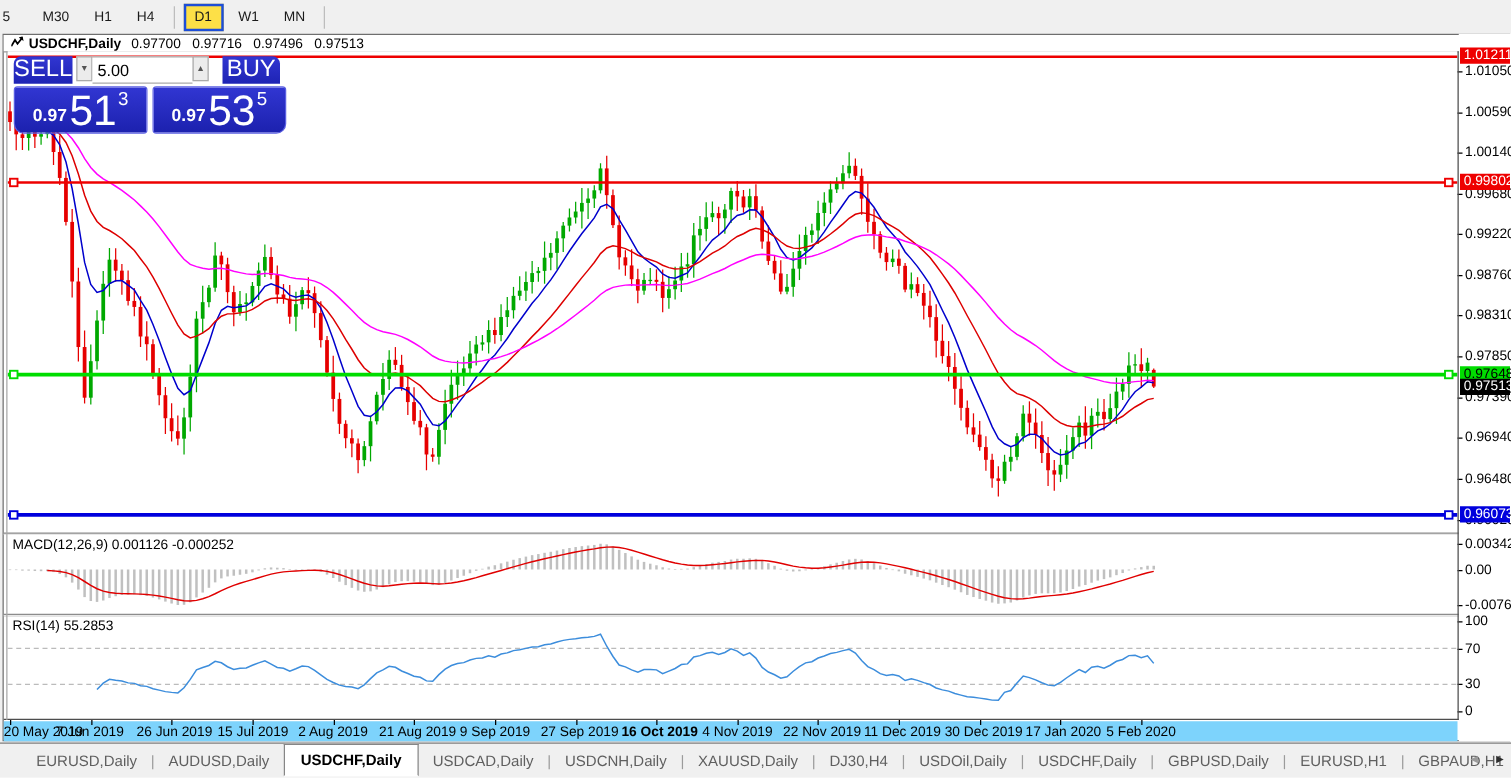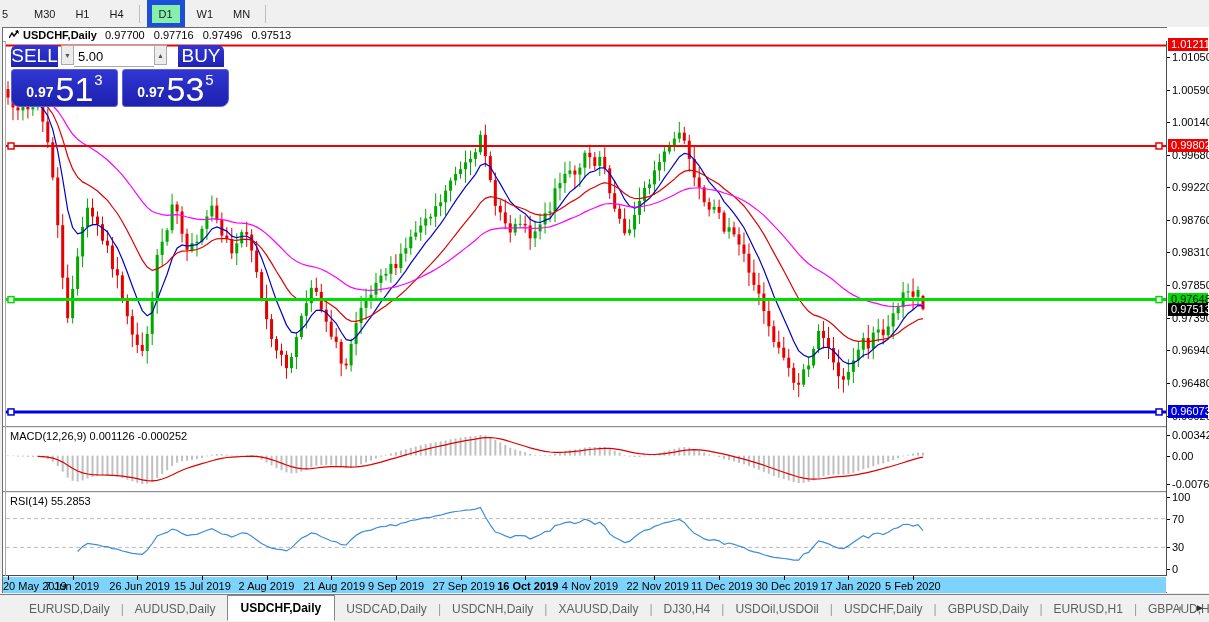--- a/index.html
+++ b/index.html
@@ -5,21 +5,21 @@
   html,body{margin:0;padding:0;}
   body{
     width:1209px;height:622px;position:relative;overflow:hidden;
     background:#f0f0f0;font-family:"Liberation Sans",sans-serif;
     -webkit-font-smoothing:antialiased;
   }
   
   .toolbar{position:absolute;left:0;top:0;width:1209px;height:27px;background:#f0f0f0;display:flex;align-items:center;}
   .tf-btn{font-size:11px;color:#1a1a1a;padding:3px 7px;margin:0 2px;border:1px solid transparent;cursor:default;}
   .tf-btn.clipped{margin-left:-6px;width:12px;overflow:hidden;}
-  .tf-btn.active{background:#86efac;border:5px solid #1d4ed8;}
+  .tf-btn.active{background:#fde047;border:2px solid #1d4ed8;}
   .tf-sep{width:1px;height:18px;background:#bdbdbd;margin:0 5px;}
   
   .window{position:absolute;left:2px;top:27px;width:1206px;height:566px;background:#ffffff;border:1px solid #6e6e6e;box-sizing:border-box;}
   .titlebar{position:absolute;left:3px;top:28px;width:1204px;height:13px;background:#ffffff;display:flex;align-items:center;font-size:11px;color:#000;}
   .titlebar .ticon{margin:0 4px 0 6px;display:inline-block;}
   .titlebar .tt{font-weight:bold;margin-right:8px;}
   .titlebar .ohlc span{margin-right:6px;}
   .pane-border{position:absolute;left:3px;width:1204px;height:1px;background:#9a9a9a;}
   .splitter{position:absolute;left:3px;width:1204px;height:2px;background:#8c8c8c;border-bottom:1px solid #e8e8e8;box-sizing:border-box;}
   .vaxis-border{position:absolute;left:1166px;top:41px;width:1px;height:535px;background:#4d4d4d;}
@@ -794,21 +794,21 @@
   <div class="tab">AUDUSD,Daily</div>
   <div class="tab active">USDCHF,Daily</div>
   <div class="tab">USDCAD,Daily</div>
   <div class="tab-sep">|</div>
   <div class="tab">USDCNH,Daily</div>
   <div class="tab-sep">|</div>
   <div class="tab">XAUUSD,Daily</div>
   <div class="tab-sep">|</div>
   <div class="tab">DJ30,H4</div>
   <div class="tab-sep">|</div>
-  <div class="tab">USDOil,USDOil</div>
+  <div class="tab">USDOil,Daily</div>
   <div class="tab-sep">|</div>
   <div class="tab">USDCHF,Daily</div>
   <div class="tab-sep">|</div>
   <div class="tab">GBPUSD,Daily</div>
   <div class="tab-sep">|</div>
   <div class="tab">EURUSD,H1</div>
   <div class="tab-sep">|</div>
   <div class="tab">GBPAUD,H1</div>
   <div class="tab-arrows">
     <span class="la">◄</span>

